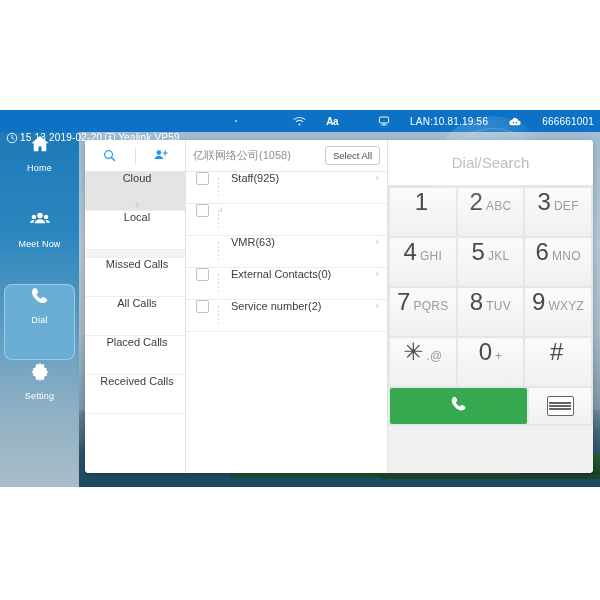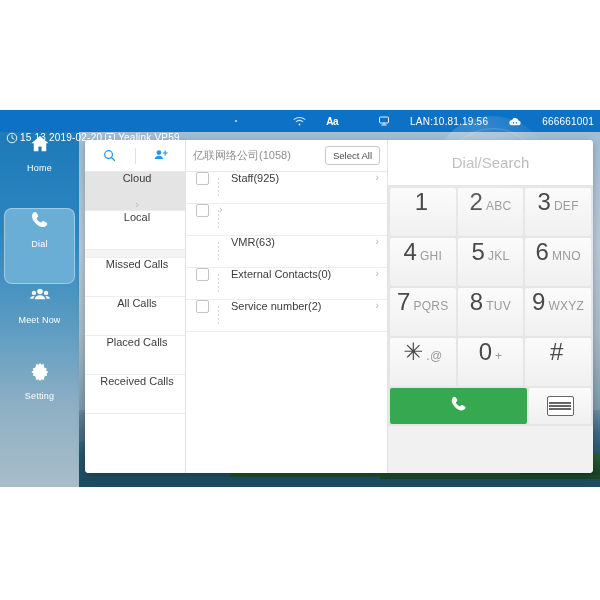--- a/index.html
+++ b/index.html
@@ -183,42 +183,42 @@
 
       <div class="nav-item">
         <span class="nav-ico">
           <svg viewBox="0 0 24 24">
               <path d="M12 3.2 2.6 11.2h2.6V20h5.1v-5.3h3.4V20h5.1v-8.8h2.6z"></path>
             </svg>
         </span>
         <span class="nav-label">Home</span>
       </div>
 
-      <div class="nav-item selected">
-        <span class="nav-ico">
-          <svg viewBox="0 0 24 24">
-              <path d="M6.6 3.2c-.7 0-1.4.4-1.9 1C3.4 5.8 3 7.8 3.6 9.9c1.1 4 5.5 8.4 9.5 9.5 2.1.6 4.1.2 5.7-1.1.6-.5 1-1.2 1-1.9 0-.5-.3-1-.7-1.3l-2.7-1.8c-.6-.4-1.4-.3-1.9.2l-1 1c-.3.3-.8.4-1.2.2-1.6-.9-3-2.3-3.9-3.9-.2-.4-.1-.9.2-1.2l1-1c.5-.5.6-1.3.2-1.9L8 3.9c-.3-.4-.8-.7-1.4-.7z"></path>
-            </svg>
-        </span>
-        <span class="nav-label">Dial</span>
-      </div>
-
       <div class="nav-item">
         <span class="nav-ico">
           <svg viewBox="0 0 24 24">
               <circle cx="12" cy="7" r="3"></circle>
               <circle cx="5.4" cy="8.6" r="2.4"></circle>
               <circle cx="18.6" cy="8.6" r="2.4"></circle>
               <path d="M12 11.2c-3 0-5.4 1.8-5.9 4.4h11.8c-.5-2.6-2.9-4.4-5.9-4.4z"></path>
               <path d="M5.4 12c-2.2 0-3.9 1.2-4.3 3h3.6c.2-1.1.7-2.1 1.5-2.9a5 5 0 0 0-.8-.1zM18.6 12c-.3 0-.6 0-.8.1.8.8 1.3 1.8 1.5 2.9h3.6c-.4-1.8-2.1-3-4.3-3z"></path>
             </svg>
         </span>
         <span class="nav-label">Meet Now</span>
       </div>
 
+      <div class="nav-item selected">
+        <span class="nav-ico">
+          <svg viewBox="0 0 24 24">
+              <path d="M6.6 3.2c-.7 0-1.4.4-1.9 1C3.4 5.8 3 7.8 3.6 9.9c1.1 4 5.5 8.4 9.5 9.5 2.1.6 4.1.2 5.7-1.1.6-.5 1-1.2 1-1.9 0-.5-.3-1-.7-1.3l-2.7-1.8c-.6-.4-1.4-.3-1.9.2l-1 1c-.3.3-.8.4-1.2.2-1.6-.9-3-2.3-3.9-3.9-.2-.4-.1-.9.2-1.2l1-1c.5-.5.6-1.3.2-1.9L8 3.9c-.3-.4-.8-.7-1.4-.7z"></path>
+            </svg>
+        </span>
+        <span class="nav-label">Dial</span>
+      </div>
+
       <div class="nav-item">
         <span class="nav-ico">
           <svg viewBox="0 0 24 24">
               <path d="M12 8.3a3.7 3.7 0 1 0 0 7.4 3.7 3.7 0 0 0 0-7.4zm9 3.7-2.2-1.6.5-2.6-2.6-.5L15.9 3 13.4 4 12 1.8 10.6 4 8.1 3 6.9 7.3l-2.6.5.5 2.6L2.6 12l2.2 1.6-.5 2.6 2.6.5 1.2 4.3 2.5-1L12 22.2 13.4 20l2.5 1 1.2-4.3 2.6-.5-.5-2.6z"></path>
             </svg>
         </span>
         <span class="nav-label">Setting</span>
       </div>
     </div>
 

